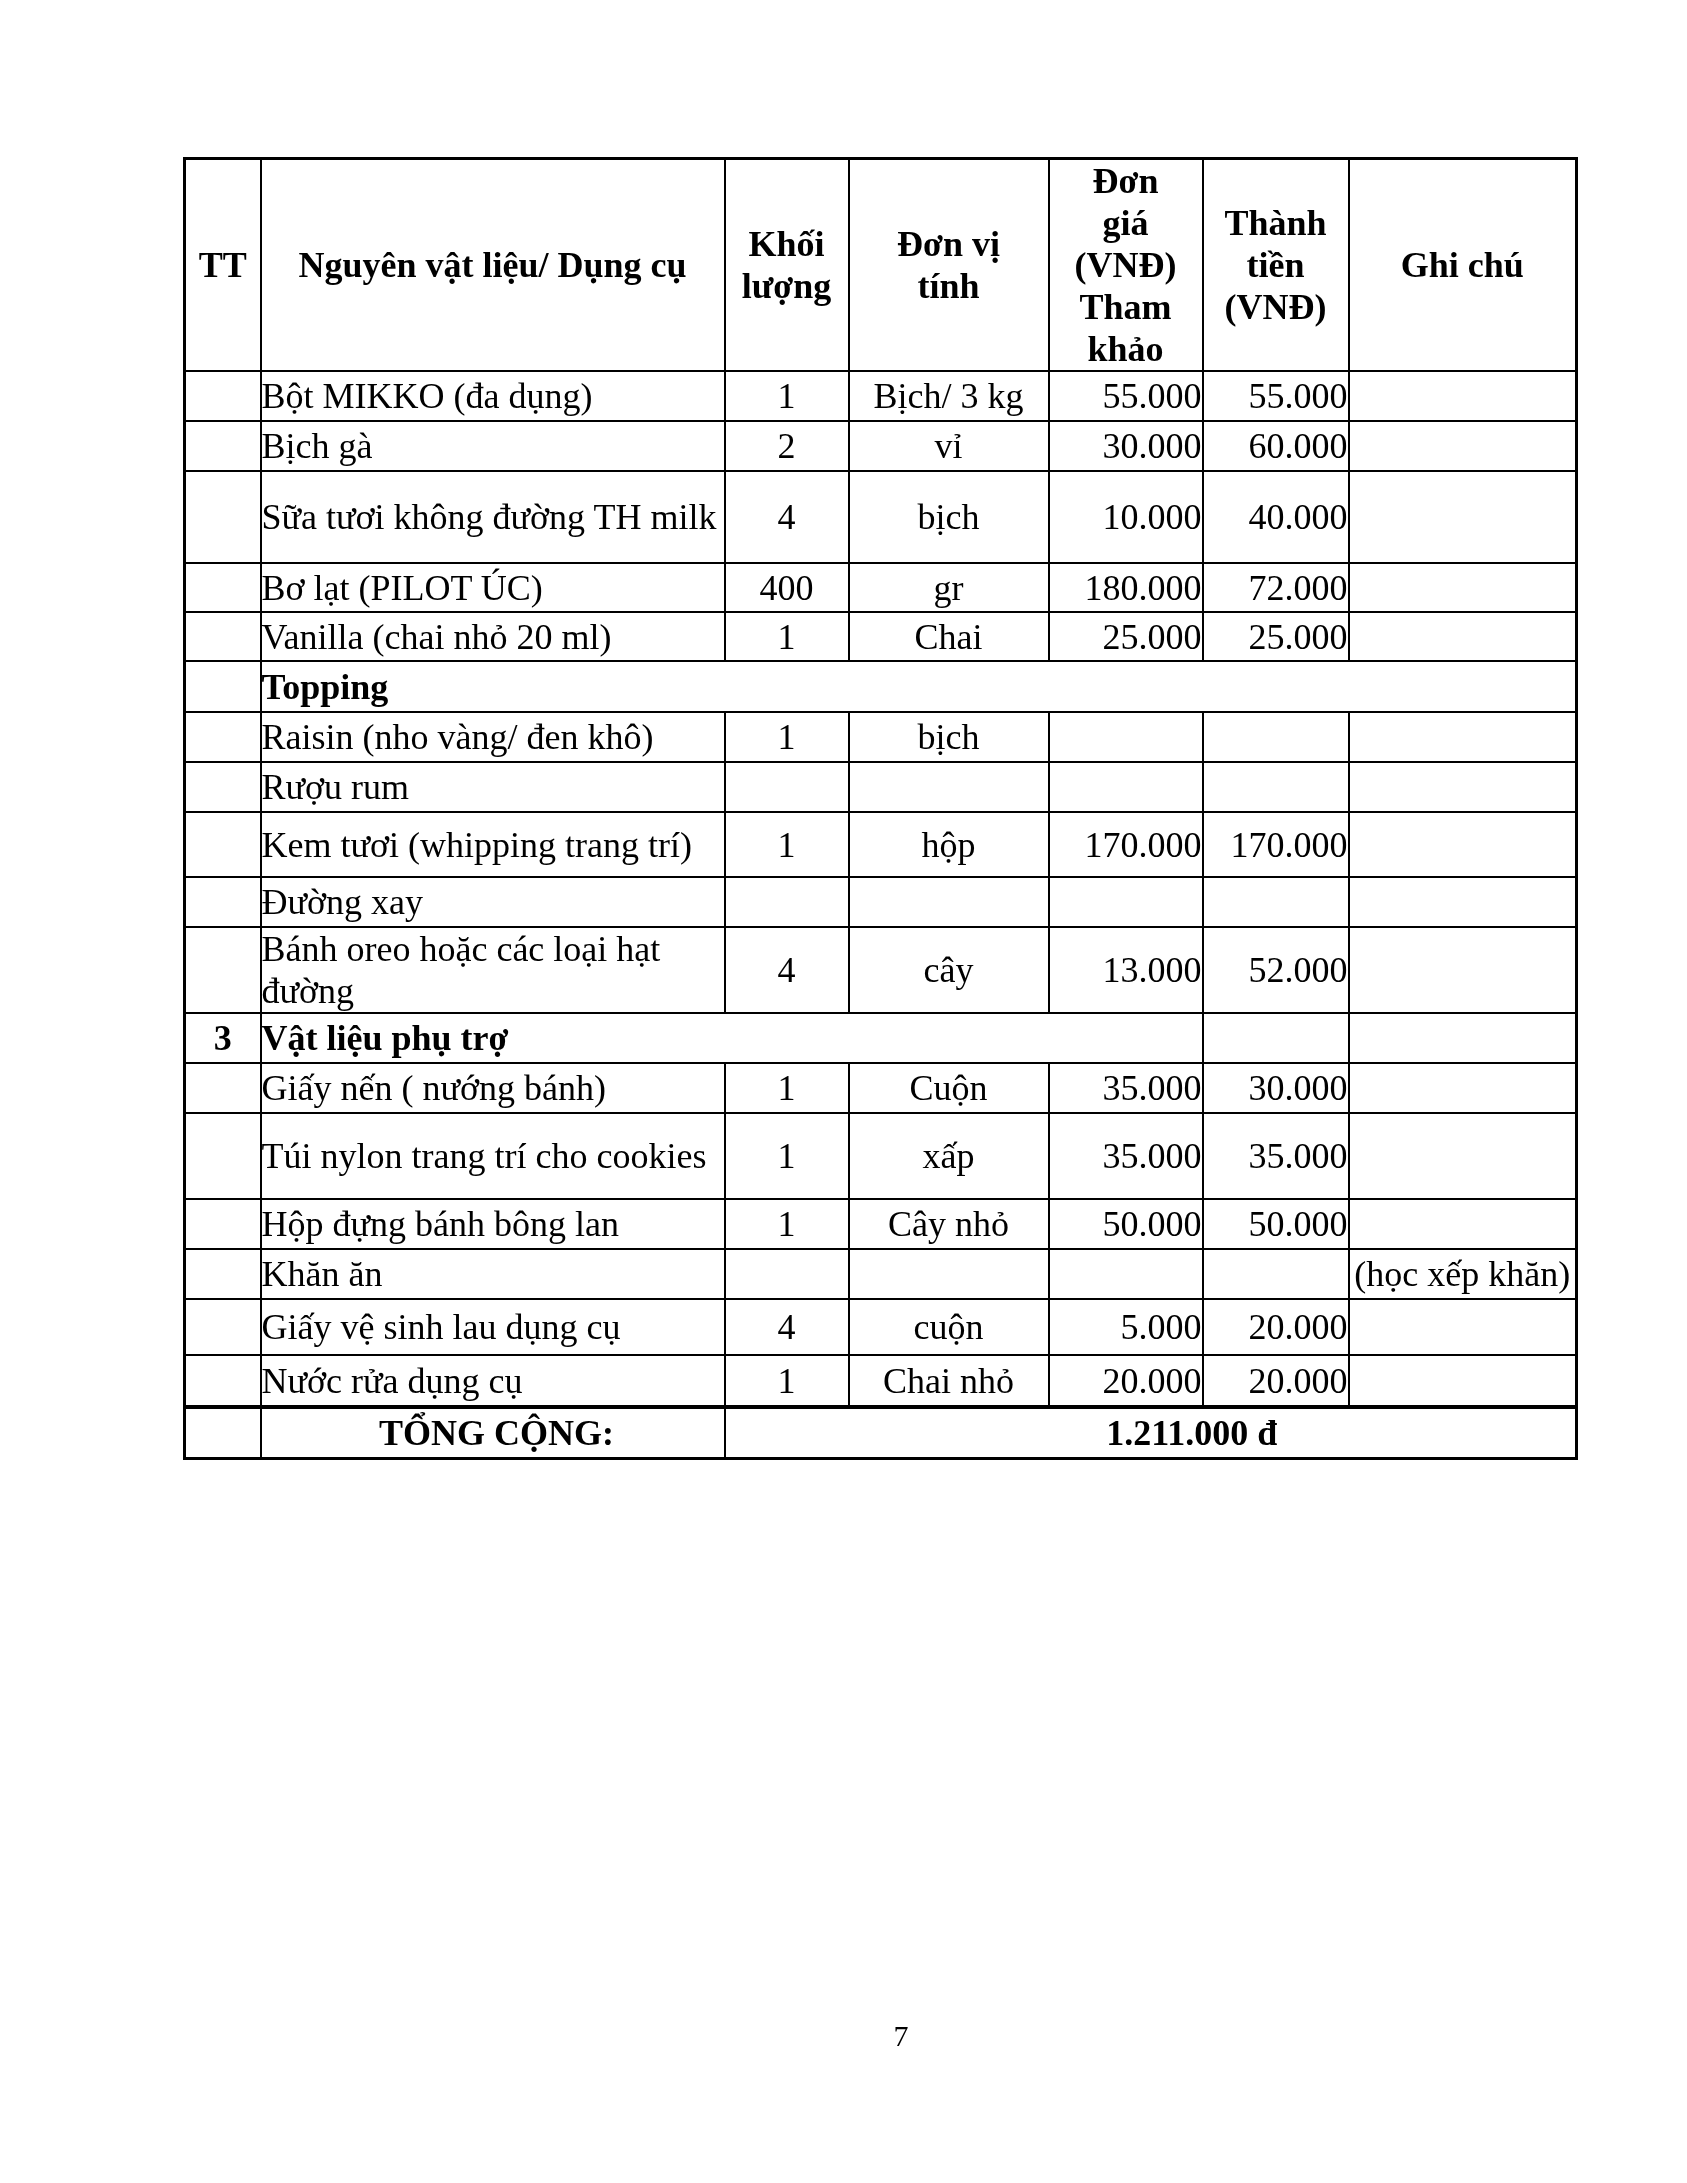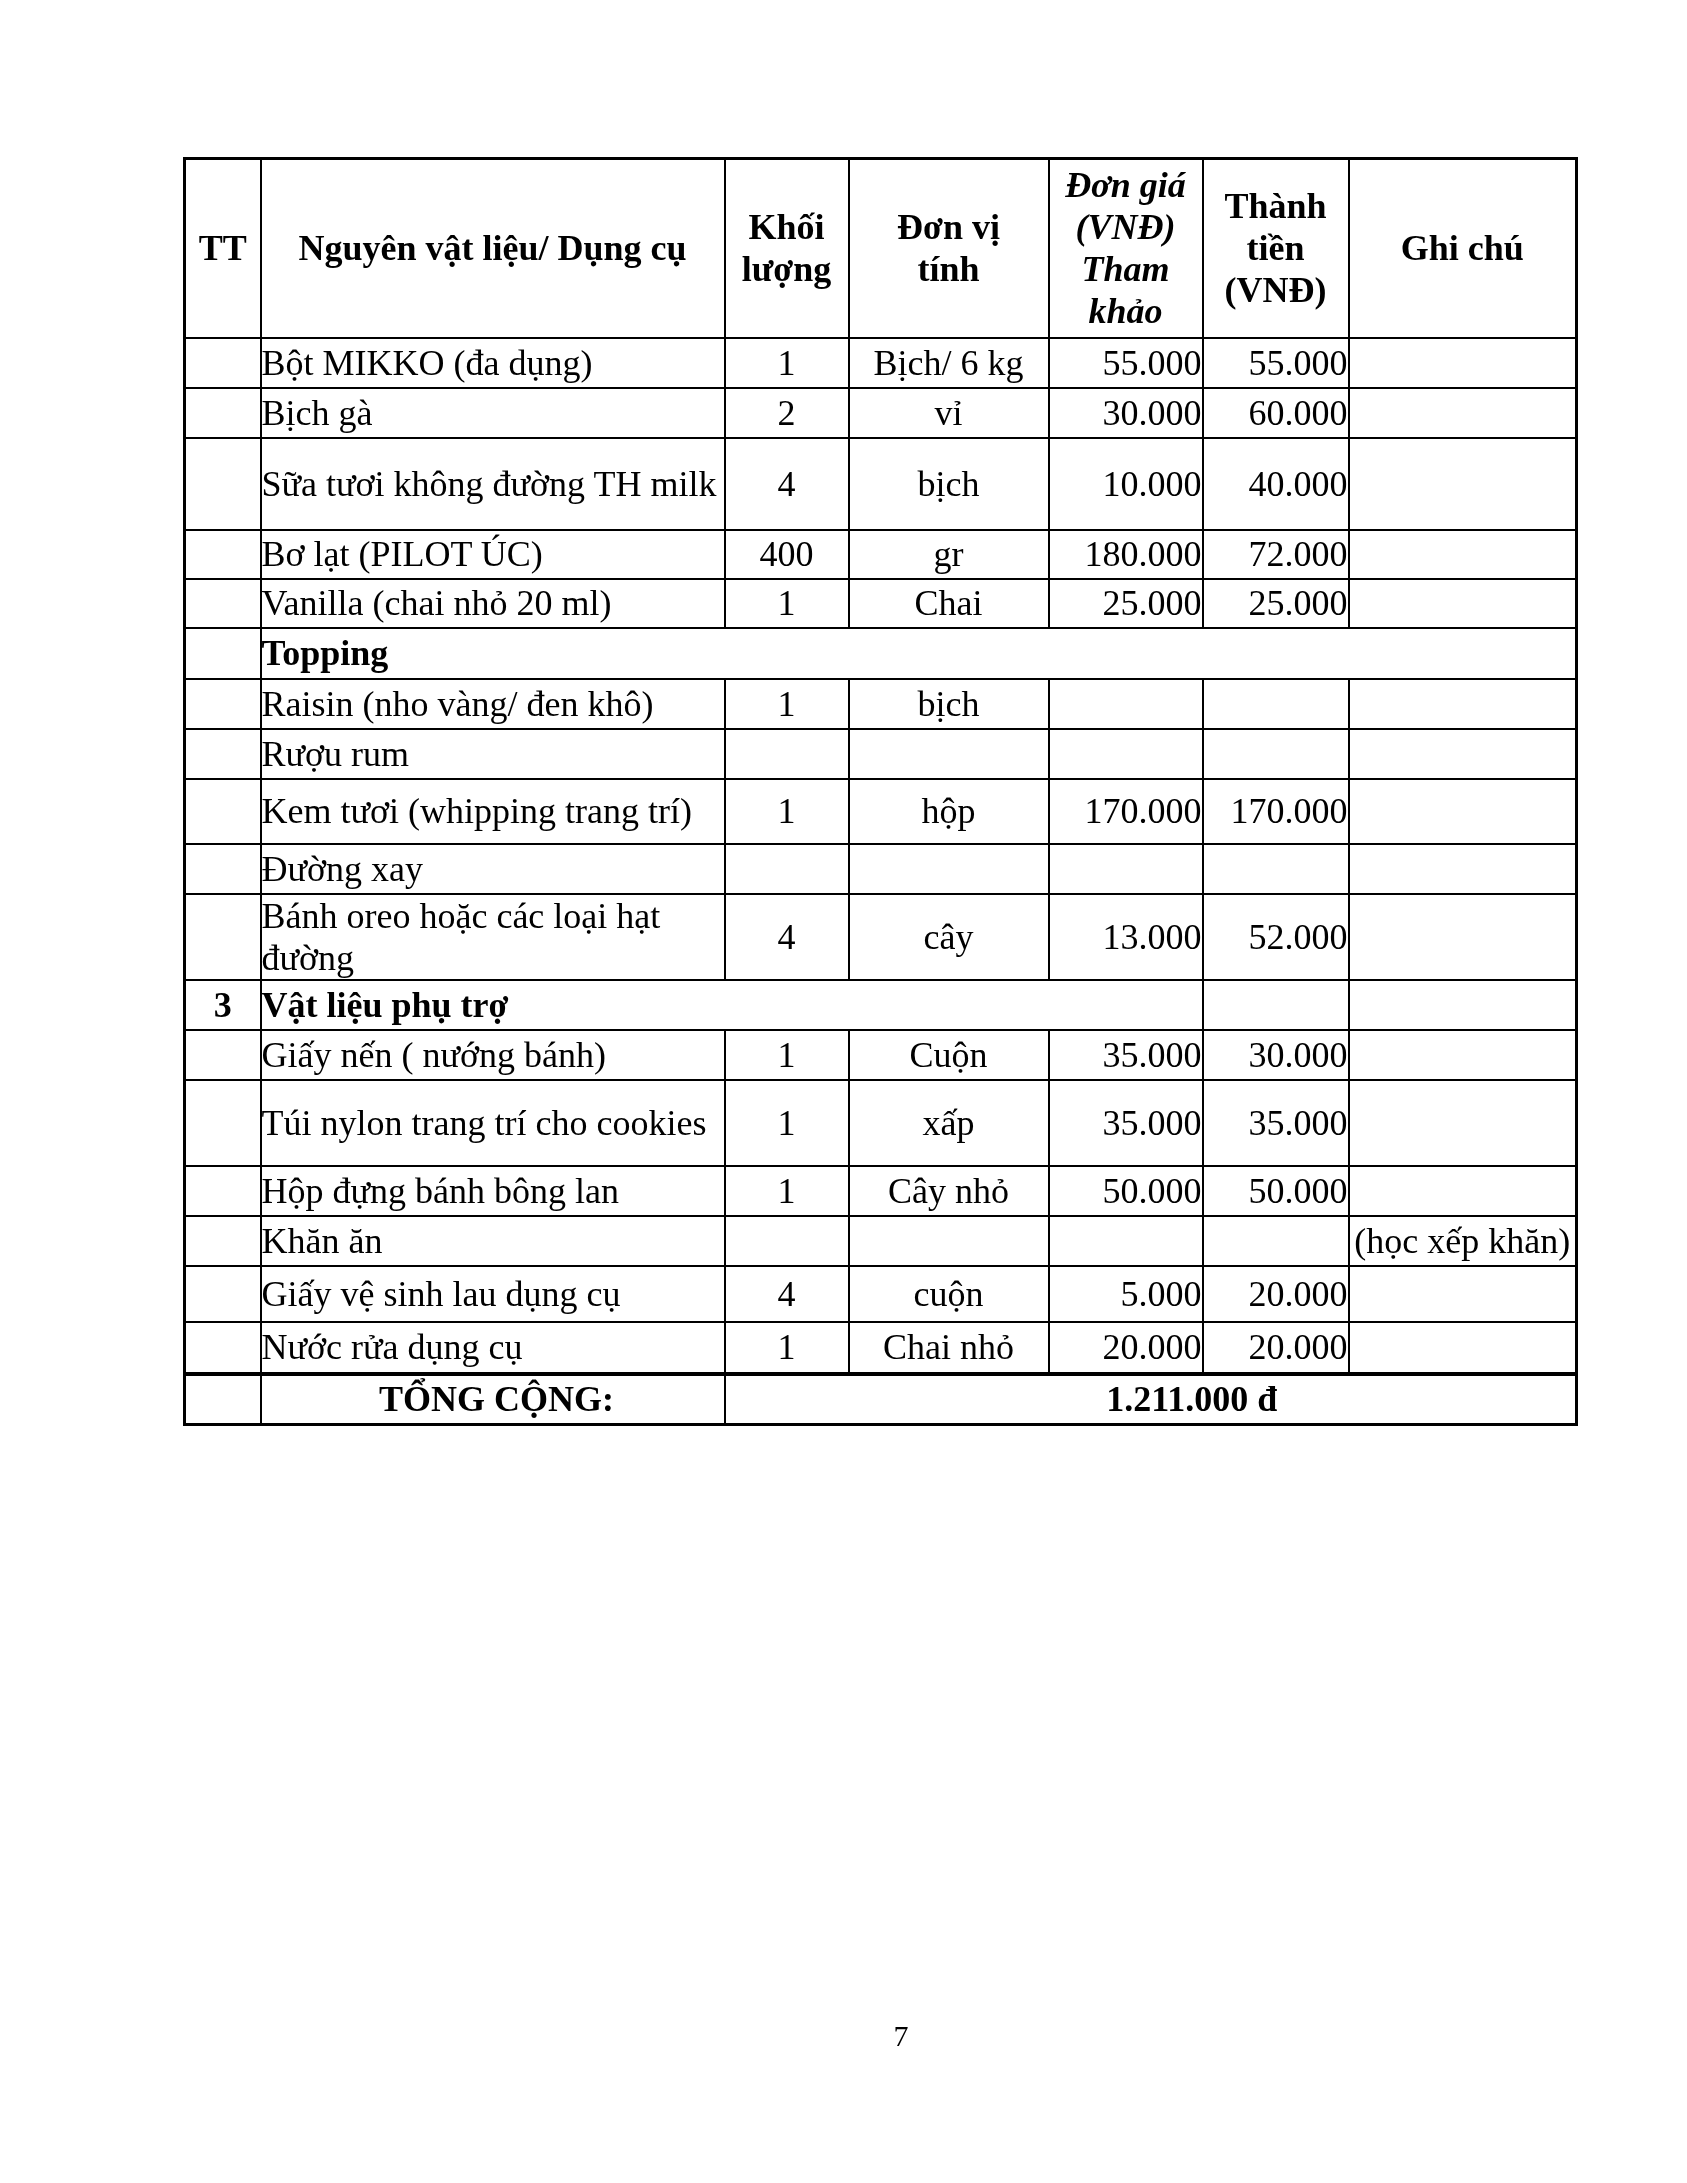--- a/index.html
+++ b/index.html
@@ -29,21 +29,21 @@
     padding:0;
     overflow:hidden;
     word-wrap:break-word;
   }
   .materials th{
     font-weight:bold;
     text-align:center;
     padding:0 4px;
   }
   th.th-unit{padding:0 18.5px;}
-  th.th-price{padding:0 0;font-style:italic;}
+  th.th-price{padding:0 17px;}
   .c-tt{text-align:center;}
   .c-name{text-align:left;padding-left:14.6px;padding-right:12px;}
   .c-center{text-align:center;}
   .c-num{text-align:right;padding-right:18.5px;}
   .c-note{text-align:center;padding:0 1.3px;}
   .bold{font-weight:bold;}
   tr.total-row td{border-top-width:4px;}
   td.total-value{text-align:center;font-weight:bold;padding-left:83px;}
   td.total-label{text-align:center;font-weight:bold;padding-left:8px;}
   .pageno{
@@ -79,21 +79,21 @@
       <th class="th-unit">Đơn vị tính</th>
       <th class="th-price">Đơn giá (VNĐ) Tham khảo</th>
       <th>Thành tiền (VNĐ)</th>
       <th>Ghi chú</th>
     </tr>
 
     <tr style="height:50px">
       <td class="c-tt"></td>
       <td class="c-name">Bột MIKKO (đa dụng)</td>
       <td class="c-center">1</td>
-      <td class="c-center">Bịch/ 6 kg</td>
+      <td class="c-center">Bịch/ 3 kg</td>
       <td class="c-num">55.000</td>
       <td class="c-num">55.000</td>
       <td class="c-note"></td>
     </tr>
 
     <tr style="height:50px">
       <td class="c-tt"></td>
       <td class="c-name">Bịch gà</td>
       <td class="c-center">2</td>
       <td class="c-center">vỉ</td>

